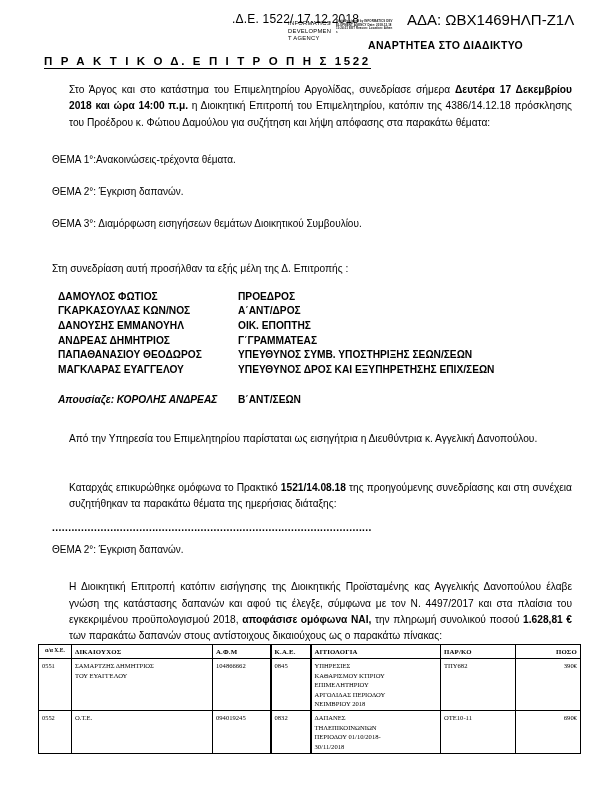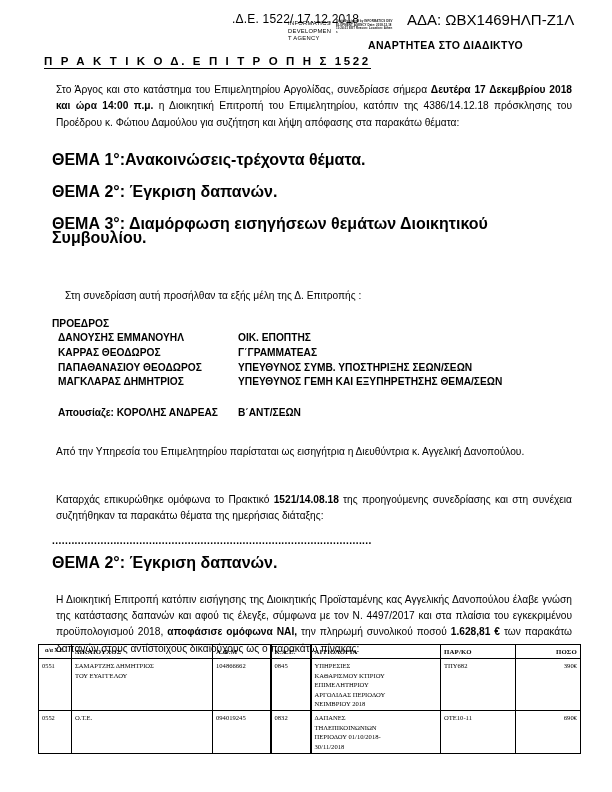--- a/index.html
+++ b/index.html
@@ -100,45 +100,45 @@
 
   
   .body-area {
     position: absolute;
     left: 52px;
     top: 82px;
     width: 520px;
   }
 
   p.para {
-    margin: 0 0 0 4px;
+    margin: 0 0 0 17px;
     font-size: 10.2px;
     line-height: 16.3px;
     text-align: justify;
     text-justify: inter-word;
   }
   p.para b { font-weight: bold; }
 
   .theme-line {
-    font-size: 16px;
-    font-weight: bold;
+    font-size: 10px;
+    font-weight: normal;
     line-height: 14px;
     margin: 0;
   }
   .sp-18 { height: 18px; }
   .sp-14 { height: 14px; }
   .sp-10 { height: 10px; }
   .sp-22 { height: 22px; }
   .sp-26 { height: 26px; }
   .sp-30 { height: 30px; }
 
   .attend-intro {
     font-size: 10.2px;
     line-height: 15px;
-    margin: 13px;
+    margin: 0;
   }
 
   .members {
     margin-top: 14px;
     font-size: 10.2px;
     font-weight: bold;
     line-height: 14.6px;
   }
   .member-row {
     display: flex;
@@ -159,20 +159,21 @@
     display: flex;
     font-size: 10.2px;
     font-weight: bold;
   }
   .absent-label {
     width: 186px;
     flex: 0 0 186px;
     padding-left: 6px;
     box-sizing: border-box;
     white-space: nowrap;
+    font-style: italic;
   }
   .absent-role { white-space: nowrap; }
 
   .dots-line {
     font-size: 10.2px;
     font-weight: bold;
     letter-spacing: 0.4px;
     line-height: 11px;
     margin: 0;
     overflow: hidden;
@@ -267,37 +268,42 @@
     <p class="theme-line">ΘΕΜΑ 2°: Έγκριση δαπανών.</p>
     <div class="sp-18"></div>
     <p class="theme-line">ΘΕΜΑ 3°: Διαμόρφωση εισηγήσεων θεμάτων Διοικητικού Συμβουλίου.</p>
 
     <div class="sp-30"></div>
 
     <p class="attend-intro">Στη συνεδρίαση αυτή προσήλθαν τα εξής μέλη της Δ. Επιτροπής :</p>
 
     <div class="members">
       <div class="member-row">
+        <span class="member-name">ΔΑΜΟΥΛΟΣ ΦΩΤΙΟΣ</span>
         <span class="member-role">ΠΡΟΕΔΡΟΣ</span>
+      </div>
+      <div class="member-row">
+        <span class="member-name">ΓΚΑΡΚΑΣΟΥΛΑΣ ΚΩΝ/ΝΟΣ</span>
+        <span class="member-role">Α΄ΑΝΤ/ΔΡΟΣ</span>
       </div>
       <div class="member-row">
         <span class="member-name">ΔΑΝΟΥΣΗΣ ΕΜΜΑΝΟΥΗΛ</span>
         <span class="member-role">ΟΙΚ. ΕΠΟΠΤΗΣ</span>
       </div>
       <div class="member-row">
-        <span class="member-name">ΚΑΡΡΑΣ  ΘΕΟΔΩΡΟΣ</span>
+        <span class="member-name">ΑΝΔΡΕΑΣ  ΔΗΜΗΤΡΙΟΣ</span>
         <span class="member-role">Γ΄ΓΡΑΜΜΑΤΕΑΣ</span>
       </div>
       <div class="member-row">
         <span class="member-name">ΠΑΠΑΘΑΝΑΣΙΟΥ ΘΕΟΔΩΡΟΣ</span>
         <span class="member-role">ΥΠΕΥΘΥΝΟΣ ΣΥΜΒ. ΥΠΟΣΤΗΡΙΞΗΣ ΣΕΩΝ/ΣΕΩΝ</span>
       </div>
       <div class="member-row">
-        <span class="member-name">ΜΑΓΚΛΑΡΑΣ ΔΗΜΗΤΡΙΟΣ</span>
-        <span class="member-role">ΥΠΕΥΘΥΝΟΣ ΓΕΜΗ ΚΑΙ ΕΞΥΠΗΡΕΤΗΣΗΣ ΘΕΜΑ/ΣΕΩΝ</span>
+        <span class="member-name">ΜΑΓΚΛΑΡΑΣ ΕΥΑΓΓΕΛΟΥ</span>
+        <span class="member-role">ΥΠΕΥΘΥΝΟΣ ΔΡΟΣ ΚΑΙ ΕΞΥΠΗΡΕΤΗΣΗΣ ΕΠΙΧ/ΣΕΩΝ</span>
       </div>
     </div>
 
     <div class="absent-row">
       <span class="absent-label">Απουσίαζε:  ΚΟΡΟΛΗΣ ΑΝΔΡΕΑΣ</span>
       <span class="absent-role">Β΄ΑΝΤ/ΣΕΩΝ</span>
     </div>
 
     <div class="sp-26"></div>
 

